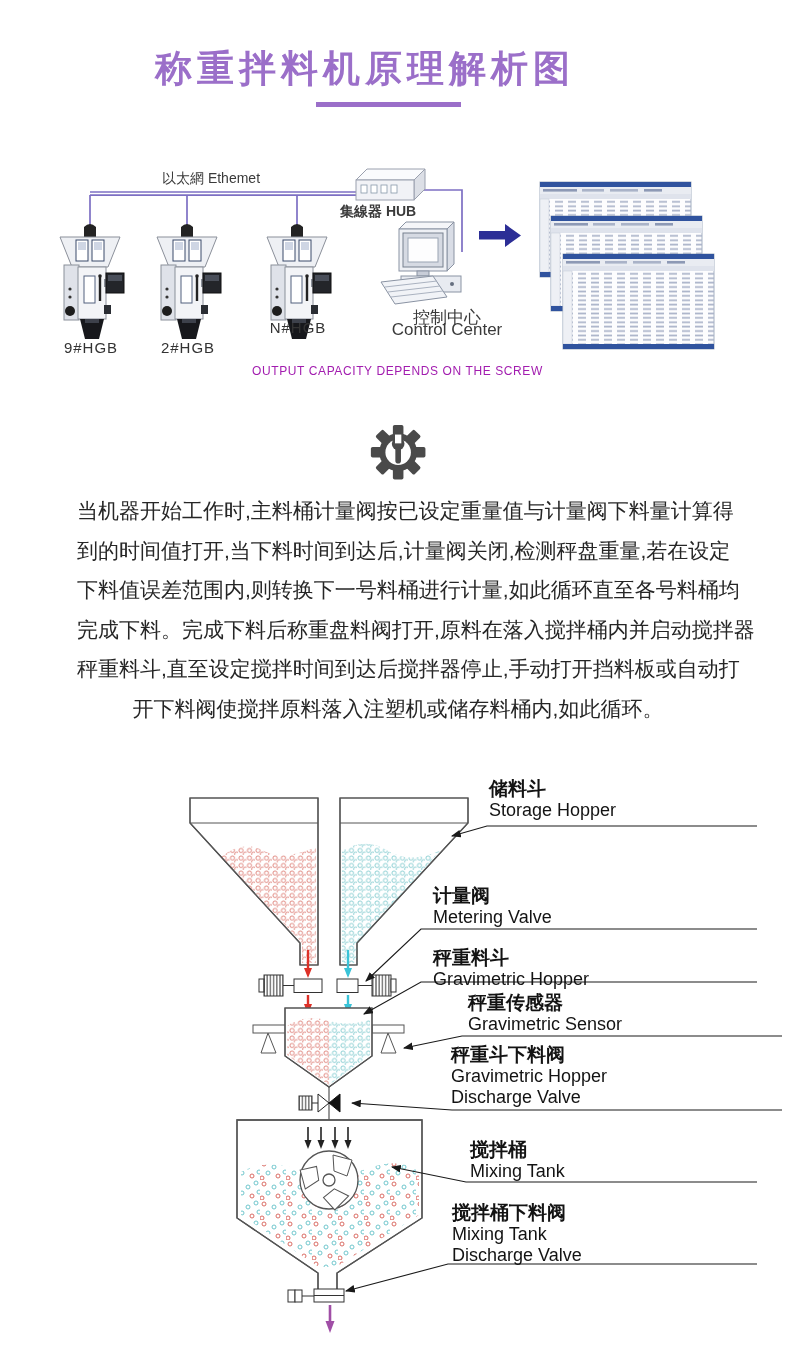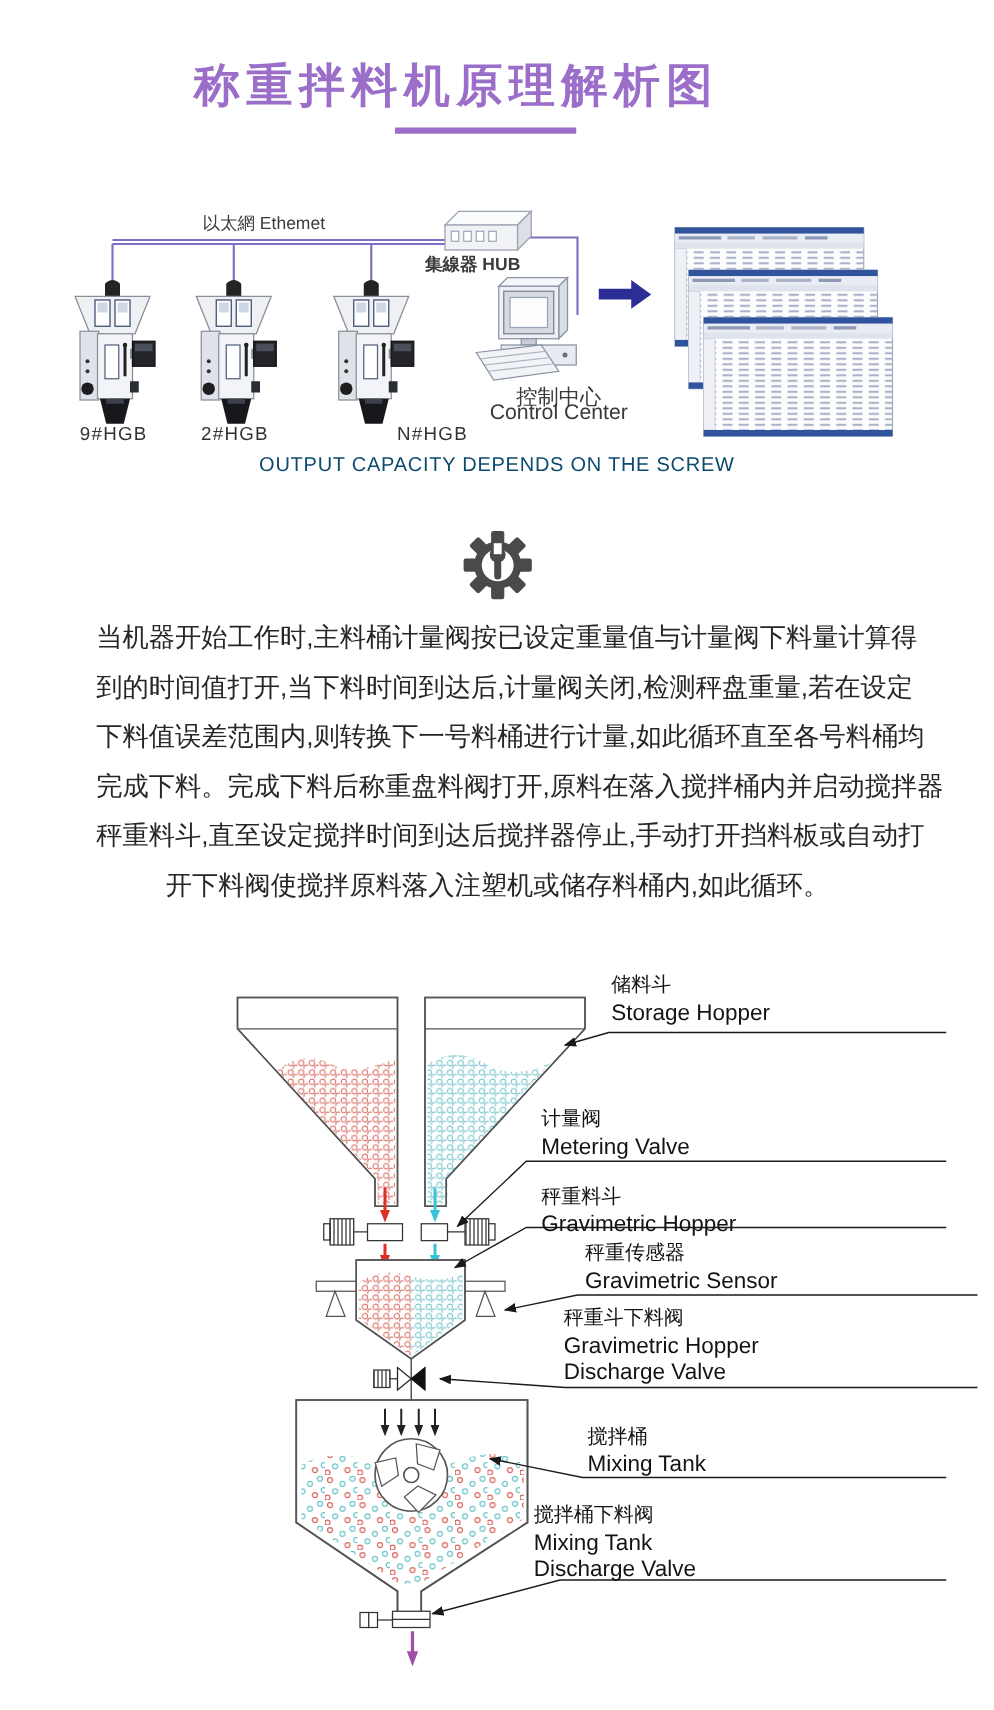--- a/index.html
+++ b/index.html
@@ -6,26 +6,26 @@
   #page{position:relative;width:795px;height:1368px;background:#fff;overflow:hidden;
         font-family:"Liberation Sans","DejaVu Sans",sans-serif;}
   .abs{position:absolute;}
   #page-title{left:0;top:44px;width:730px;text-align:center;font-size:37px;font-weight:700;
               color:#9b6fc9;letter-spacing:5px;}
   #title-underline{left:316px;top:102px;width:145px;height:5px;background:#9b6fc9;}
   #bg-svg{left:0;top:0;width:795px;height:1368px;}
   .netlabel{font-size:14px;color:#3a3a3a;}
   .mlabel{font-size:15px;color:#333;letter-spacing:1px;width:62px;text-align:center;}
   .cclabel{font-size:17px;color:#3a3a3a;text-align:center;}
-  #capacity-note{left:0;top:364px;width:795px;text-align:center;font-size:16px;
-                 color:#0c4a6e;letter-spacing:.6px;}
+  #capacity-note{left:0;top:364px;width:795px;text-align:center;font-size:12px;
+                 color:#a21caf;letter-spacing:.6px;}
   #description{left:77px;top:491px;width:642px;color:#262626;}
   .desc-line{font-size:21px;line-height:39.5px;text-align:center;white-space:nowrap;}
   .callout{color:#131313;}
-  .callout .zh{display:block;font-size:16px;font-weight:400;line-height:23px;}
+  .callout .zh{display:block;font-size:19px;font-weight:700;line-height:23px;}
   .callout .en{display:block;font-size:18px;line-height:21px;}
 </style>
 </head>
 <body>
 
 <div id="page">
 
   <svg id="bg-svg" class="abs" viewBox="0 0 795 1368" xmlns="http://www.w3.org/2000/svg">
     <defs>
       <pattern id="dotsRed" width="8.5" height="7.5" patternUnits="userSpaceOnUse">
@@ -278,21 +278,21 @@
   </svg>
 
   <div id="page-title" class="abs">称重拌料机原理解析图</div>
   <div id="title-underline" class="abs"></div>
 
   <div class="abs netlabel" style="left:162px;top:170px;">以太網 Ethemet</div>
   <div class="abs netlabel" style="left:340px;top:203px;font-weight:bold;">集線器 HUB</div>
 
   <div class="abs mlabel" style="left:60px;top:339px;">9#HGB</div>
   <div class="abs mlabel" style="left:157px;top:339px;">2#HGB</div>
-  <div class="abs mlabel" style="left:267px;top:339px;margin-left:48px;">N#HGB</div>
+  <div class="abs mlabel" style="left:267px;top:319px;">N#HGB</div>
 
   <div class="abs cclabel" style="left:397px;top:306px;width:100px;">控制中心</div>
   <div class="abs cclabel" style="left:387px;top:320px;width:120px;">Control Center</div>
 
   <div id="capacity-note" class="abs">OUTPUT CAPACITY DEPENDS ON THE SCREW</div>
 
   <div id="description" class="abs">
     <div class="desc-line">当机器开始工作时,主料桶计量阀按已设定重量值与计量阀下料量计算得</div>
     <div class="desc-line">到的时间值打开,当下料时间到达后,计量阀关闭,检测秤盘重量,若在设定</div>
     <div class="desc-line">下料值误差范围内,则转换下一号料桶进行计量,如此循环直至各号料桶均</div>
@@ -319,19 +319,19 @@
   </div>
   <div class="abs callout" style="left:451px;top:1043px;">
     <span class="zh">秤重斗下料阀</span>
     <span class="en">Gravimetric Hopper</span>
     <span class="en">Discharge Valve</span>
   </div>
   <div class="abs callout" style="left:470px;top:1138px;">
     <span class="zh">搅拌桶</span>
     <span class="en">Mixing Tank</span>
   </div>
-  <div class="abs callout" style="left:427px;top:1201px;">
+  <div class="abs callout" style="left:452px;top:1201px;">
     <span class="zh">搅拌桶下料阀</span>
     <span class="en">Mixing Tank</span>
     <span class="en">Discharge Valve</span>
   </div>
 
 </div>
 
 </body></html>

